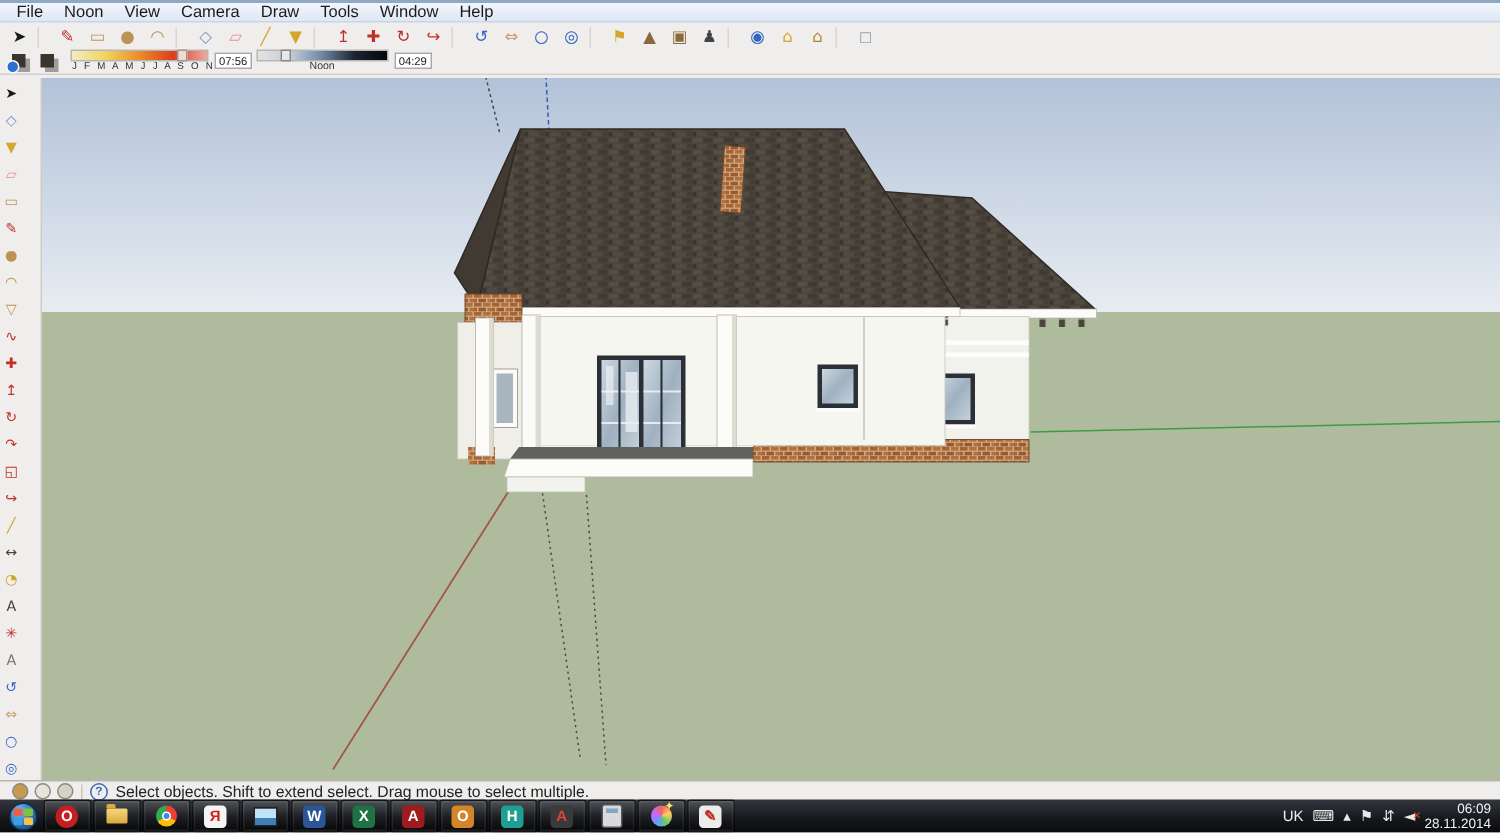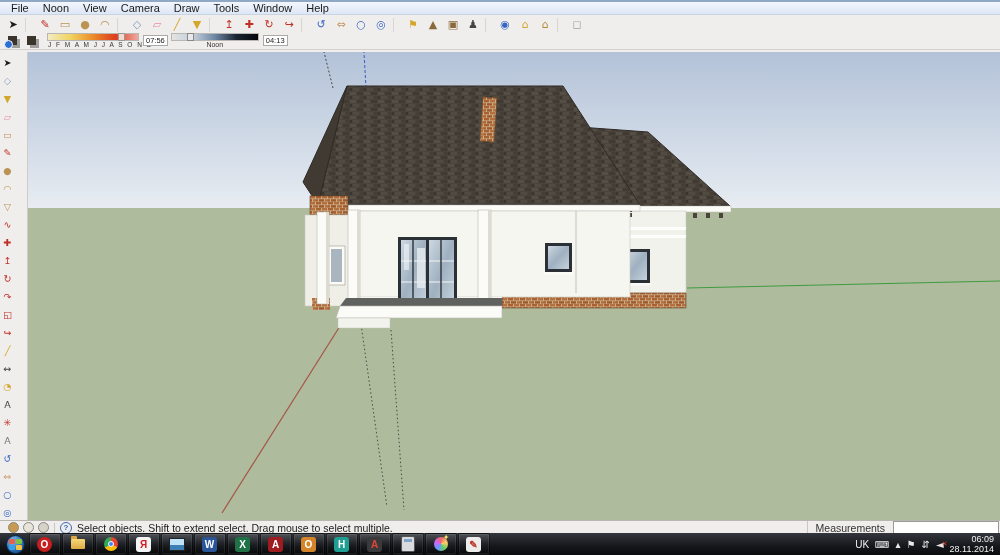--- a/index.html
+++ b/index.html
@@ -213,21 +213,21 @@
     </div>
     <div class="months">J F M A M J J A S O N D</div>
   </div>
   <div class="time-box">07:56</div>
   <div class="time-slider">
     <div class="time-bar">
       <div class="time-handle"></div>
     </div>
     <div class="noon">Noon</div>
   </div>
-  <div class="time-box">04:13</div>
+  <div class="time-box">04:29</div>
 </div>
 
 <div class="workarea">
   <div class="palette">
       <div class="pal-btn">
         <span class="glyph" style="color: rgb(26, 26, 26);">➤</span>
       </div>
       <div class="pal-btn">
         <span class="glyph" style="color: rgb(125, 151, 189);">◇</span>
       </div>
@@ -430,24 +430,20 @@
 
 <div class="statusbar">
   <span class="st-ico" id="stico" style="display: flex; align-items: center; width: auto; border-radius: 0px;">
       <span class="st-ico" style="background: rgb(200, 154, 80); border: 1px solid rgb(138, 138, 128);"></span>
       <span class="st-ico" style="background: rgb(232, 228, 218); border: 1px solid rgb(138, 138, 128);"></span>
       <span class="st-ico" style="background: rgb(214, 210, 200); border: 1px solid rgb(138, 138, 128);"></span>
     </span>
   <span class="st-sep"></span>
   <span class="help-circle">?</span>
   <span class="st-msg">Select objects. Shift to extend select. Drag mouse to select multiple.</span>
-  <span class="meas-wrap">
-    <span class="meas-label">Measurements</span>
-    <span class="meas-box"></span>
-  </span>
 </div>
 
 <div class="taskbar">
   <div class="start-orb">
     <span class="orb">
         <i></i>
         <i></i>
         <i></i>
         <i></i>
       </span>

